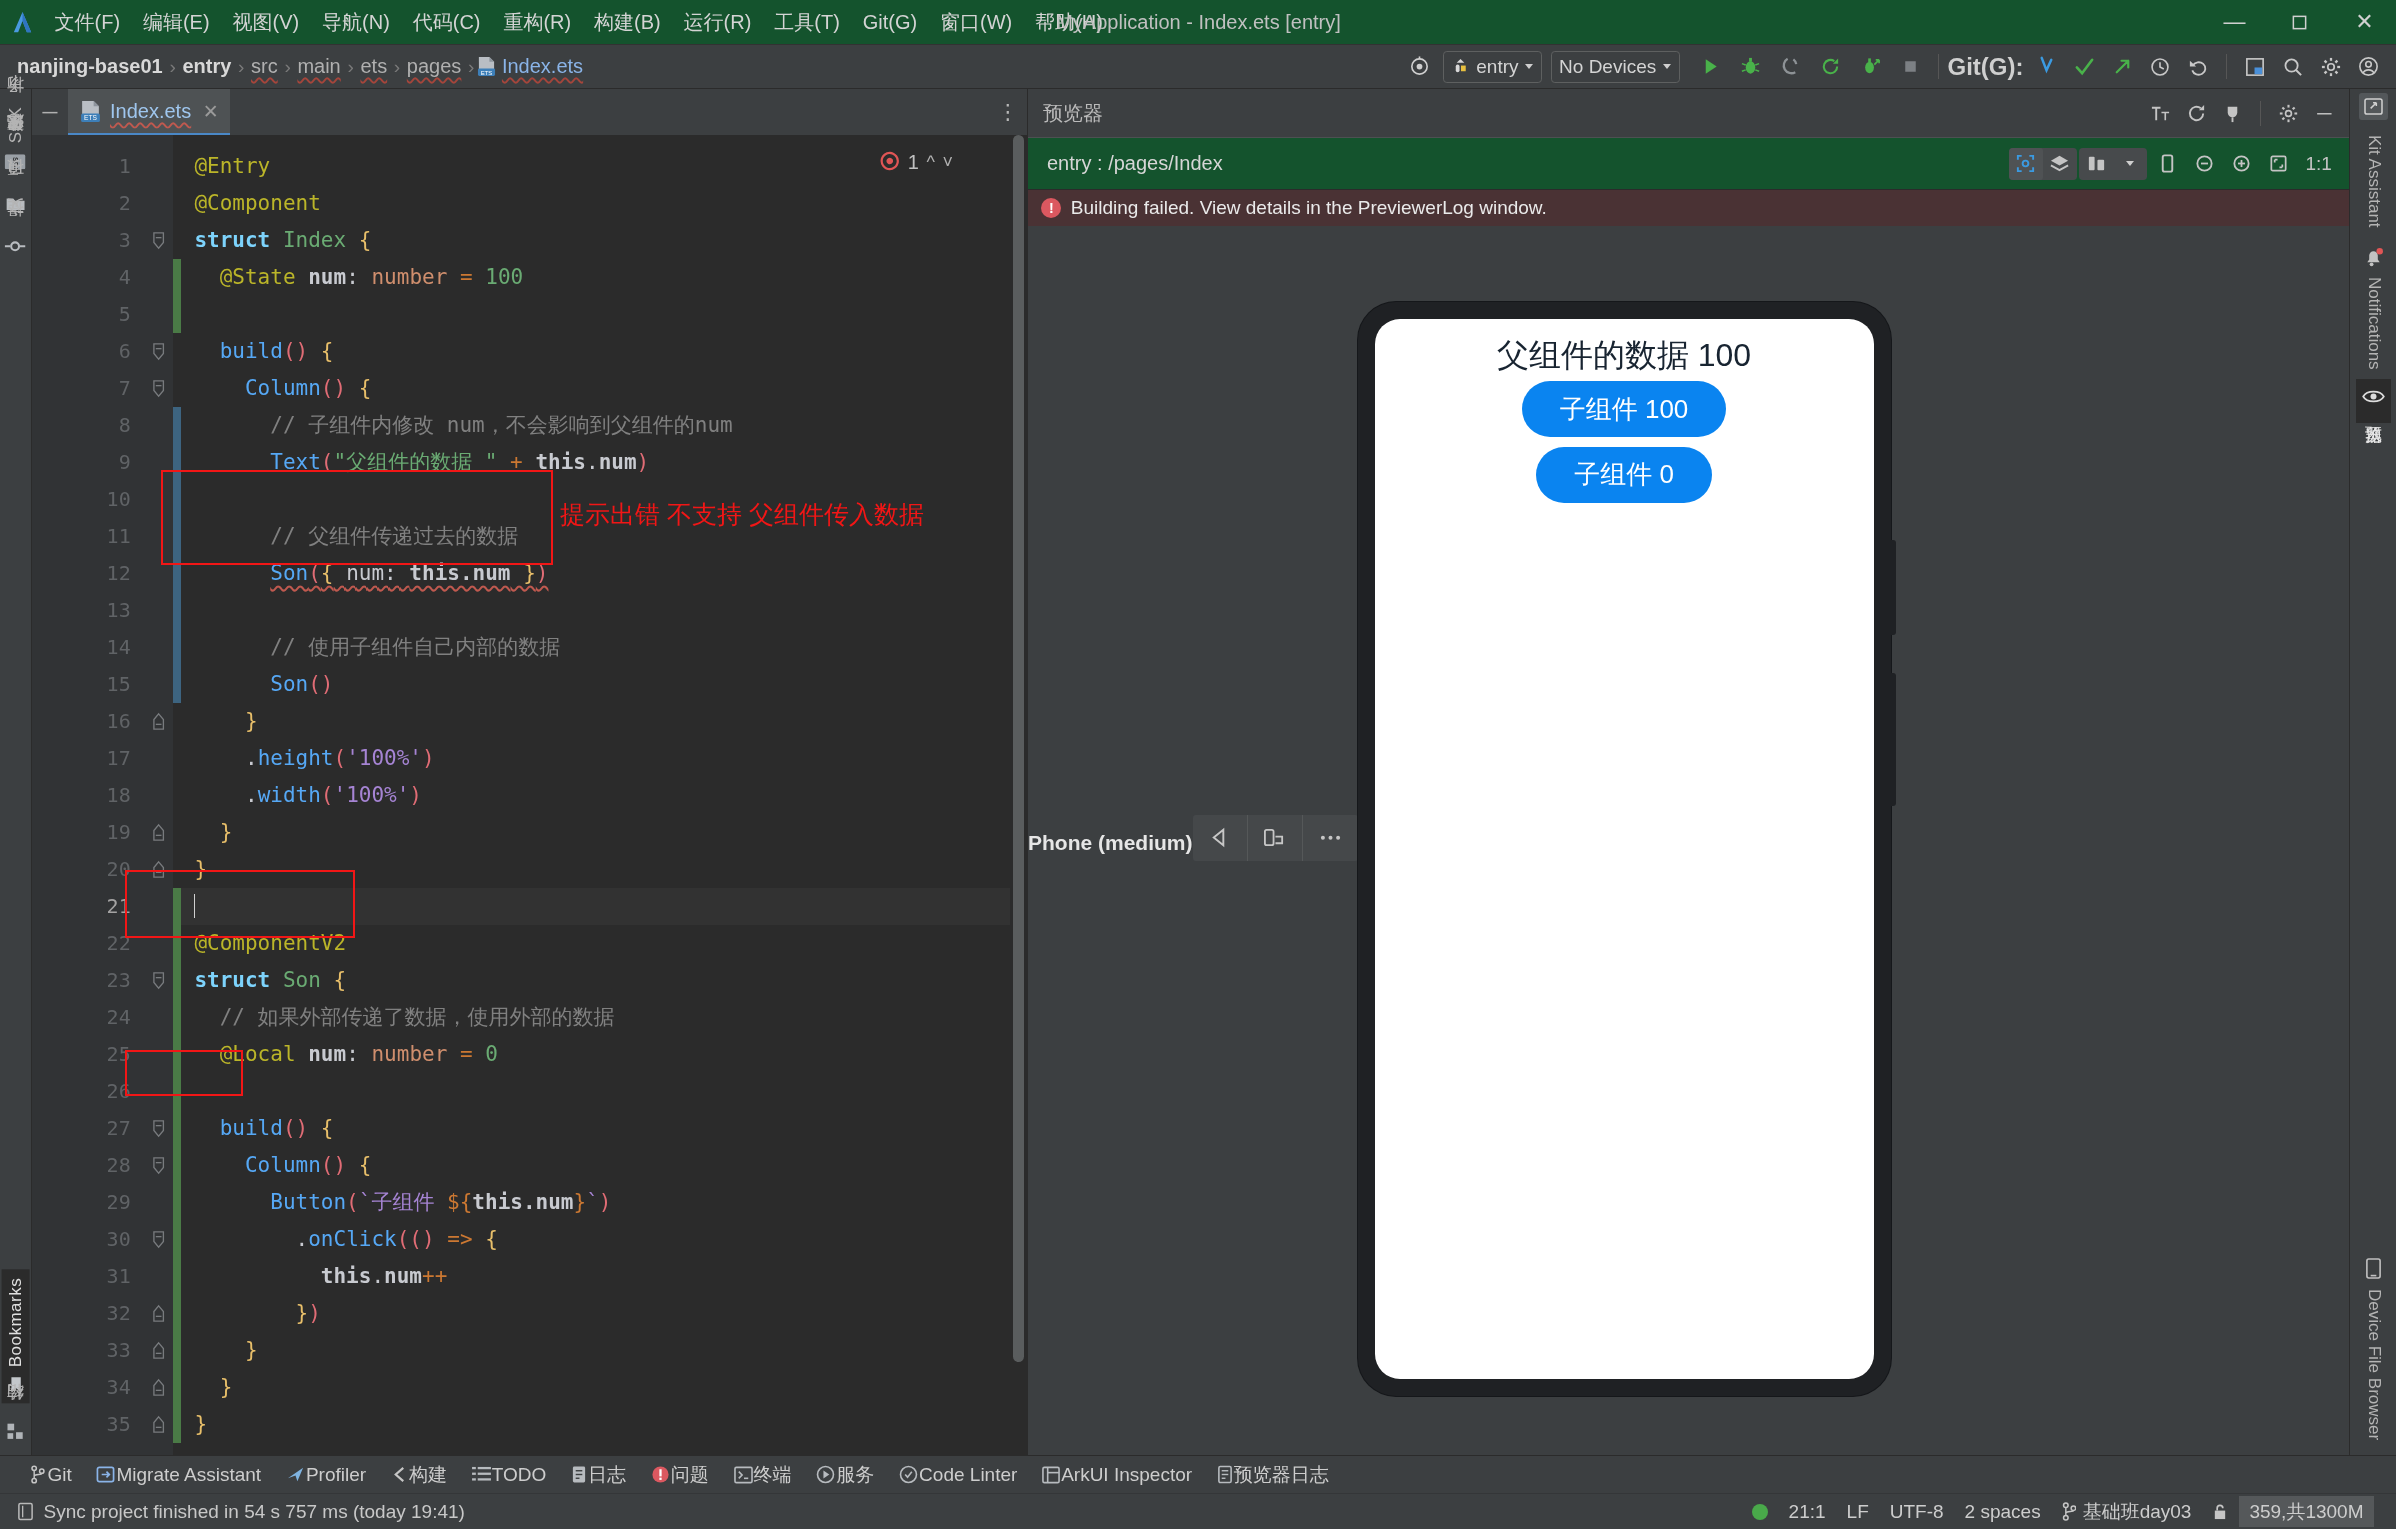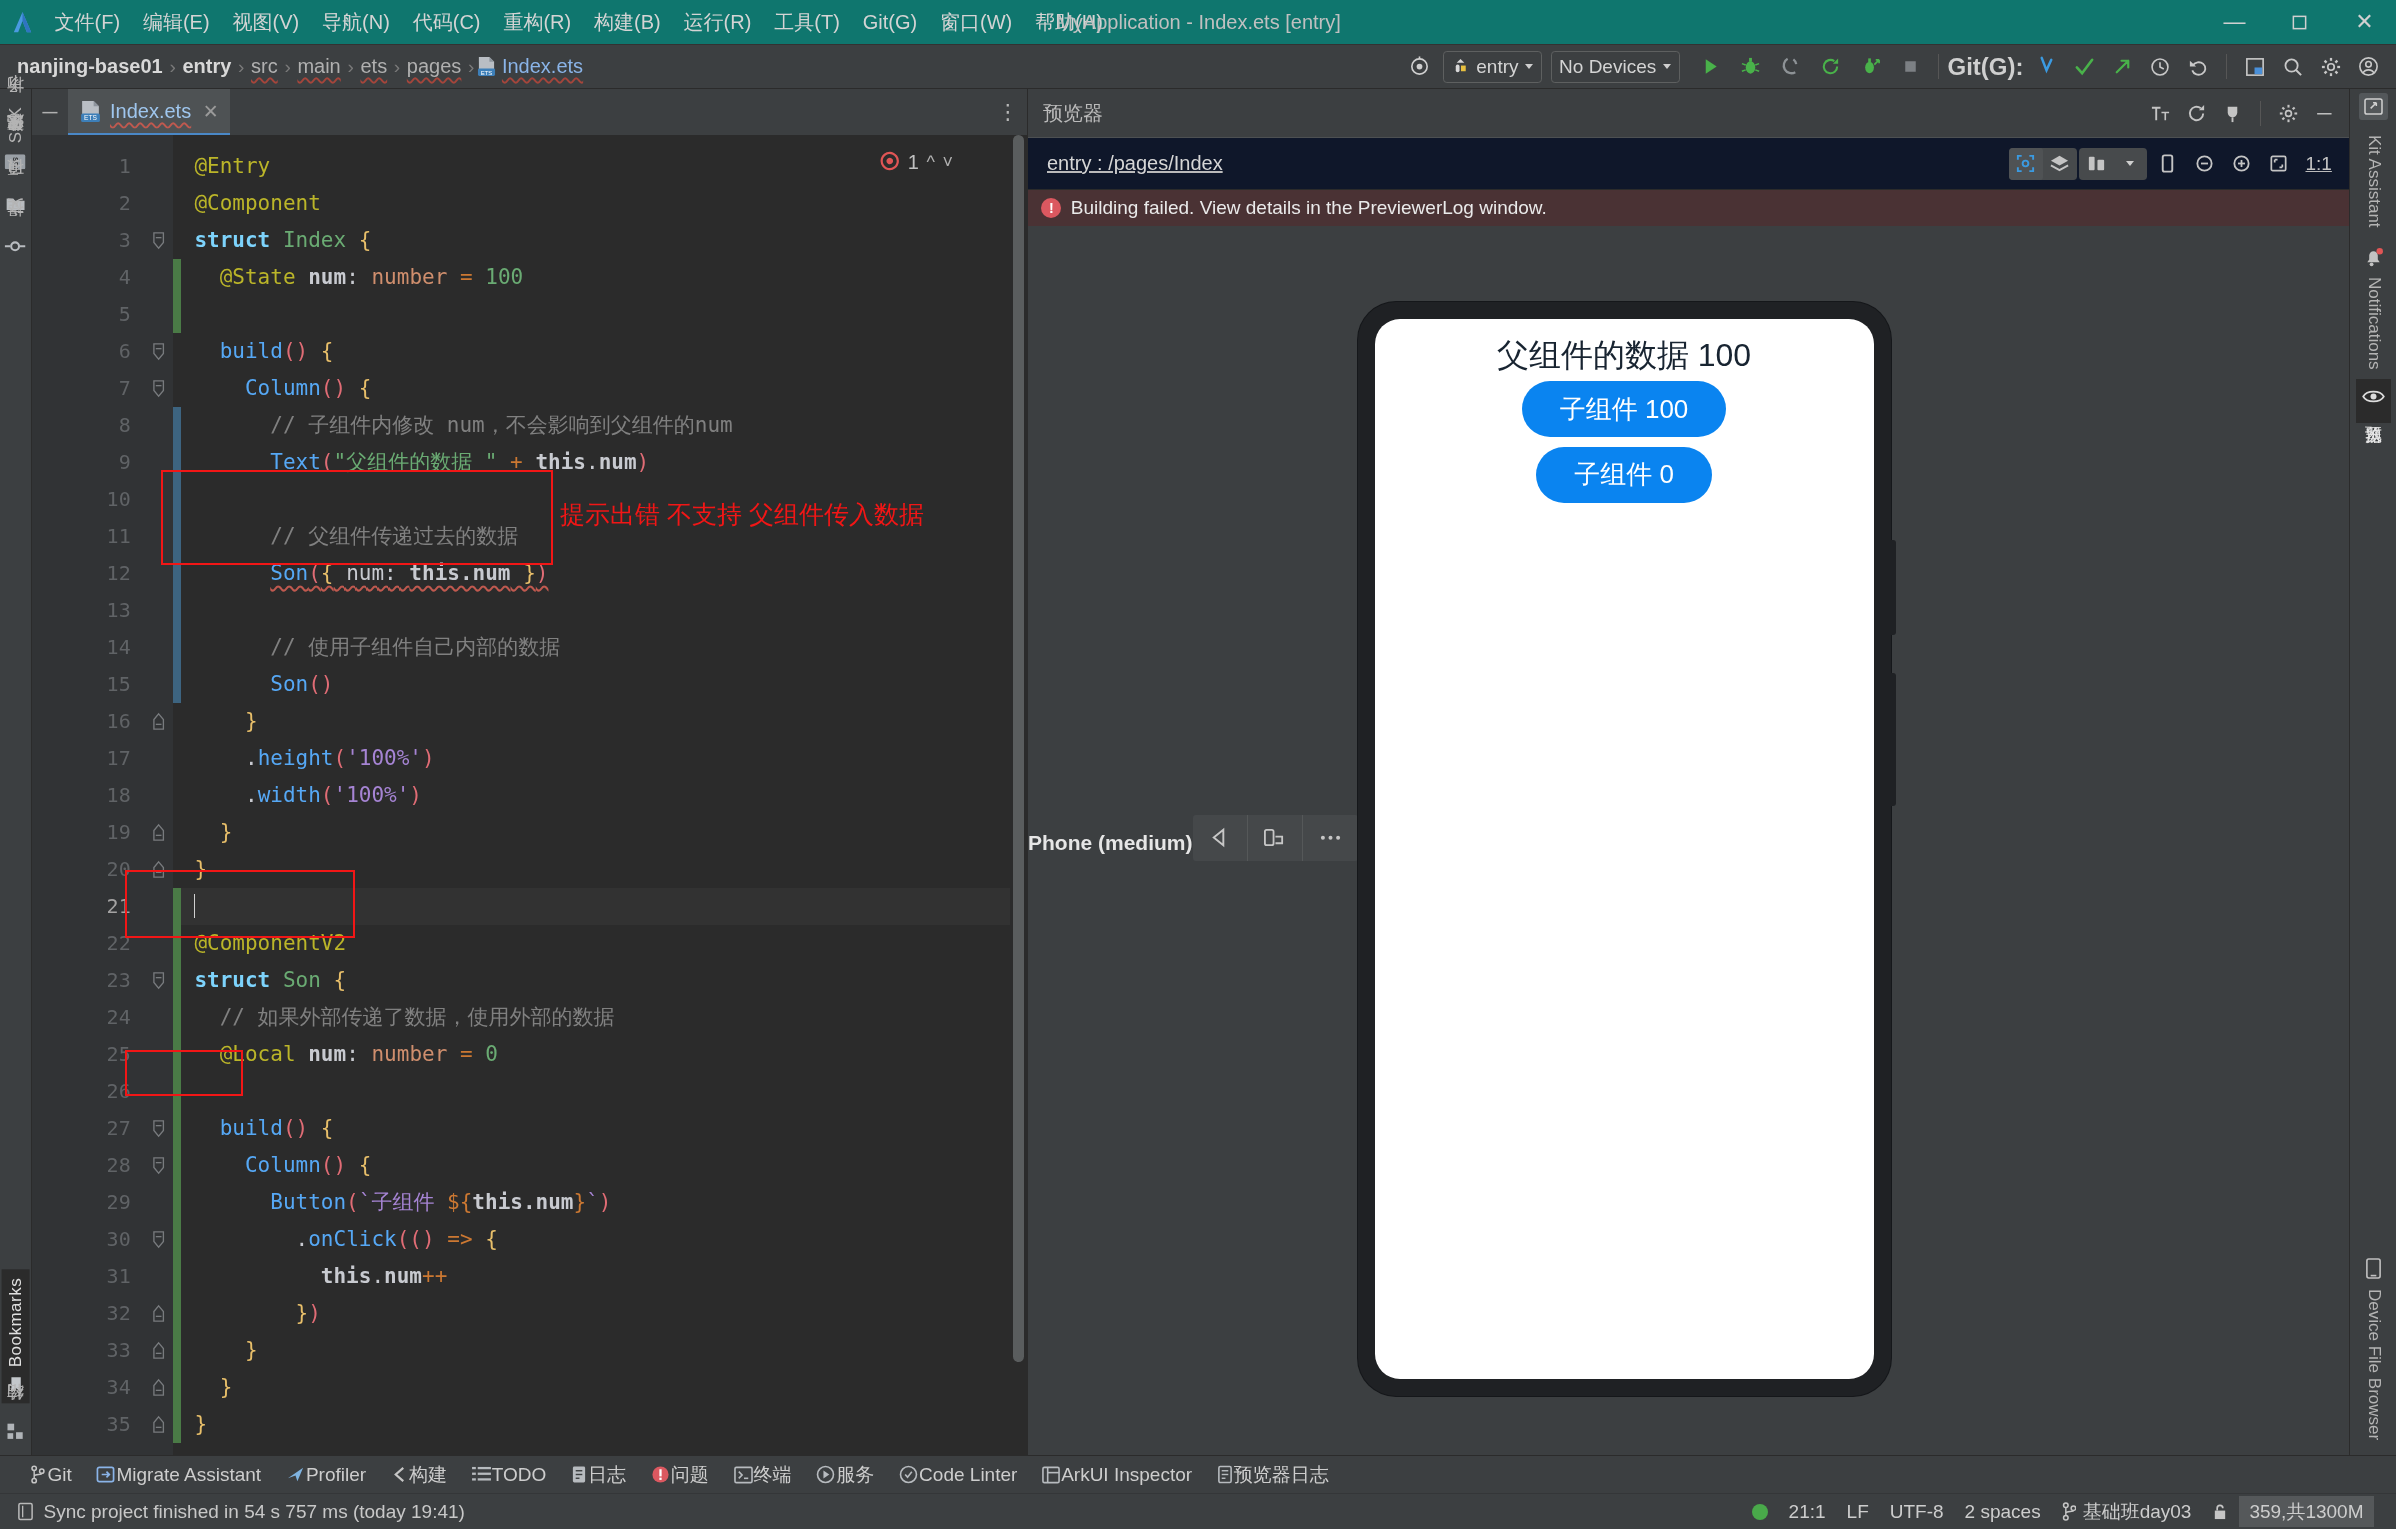--- a/index.html
+++ b/index.html
@@ -7,21 +7,21 @@
   body {
     font-family: "Liberation Sans", "DejaVu Sans", sans-serif;
     background:#3c3f41; color:#bbbbbb;
     font-size:20px;
     -webkit-font-smoothing:antialiased;
   }
   .app { width:2397px; height:1529px; display:flex; flex-direction:column; background:#3c3f41; }
 
   
   .titlebar{
-    height:45px; background:#0f766e; display:flex; align-items:center;
+    height:45px; background:#14532d; display:flex; align-items:center;
     border-bottom:1px solid #323232; flex:0 0 45px; position:relative;
   }
   .logo{ width:44px; display:flex; align-items:center; justify-content:center; }
   .logo svg{ display:block; }
   .menu{ display:flex; align-items:center; gap:1.9px; }
   .menu-item{ padding:3.8px 10.5px; color:#d4d4d4; font-size:20px; white-space:nowrap; cursor:default;}
   .win-title{
     position:absolute; left:0; right:0; text-align:center; color:#c0c0c0; font-size:20px;
     pointer-events:none;
   }
@@ -121,21 +121,21 @@
   .ann{ position:absolute; color:#f21616; font-size:25px; z-index:7; white-space:nowrap;}
 
   .scroll-rail{ position:absolute; right:0; top:0; bottom:0; width:17px; background:#2b2b2b; z-index:4;}
   .scroll-thumb{ position:absolute; right:2.9px; width:11.4px; background:#5a5d5e; border-radius:5.7px;}
 
   
   .preview{ width:1322px; flex:0 0 1322px; display:flex; flex-direction:column; background:#3c3f41; border-left:1px solid #2b2b2b;}
   .pv-head{ height:48px; display:flex; align-items:center; padding:0 7.6px 0 15px; flex:0 0 48px;}
   .pv-title{ color:#bbbbbb; font-size:20px;}
   .pv-head-right{ margin-left:auto; display:flex; align-items:center; gap:1.9px;}
-  .pv-sub{ height:53px; display:flex; align-items:center; padding:0 9.5px 0 19px; background:#0f172a; border-top:1px solid #4d5052; border-bottom:1px solid #2b2b2b; flex:0 0 53px;text-decoration:underline;}
+  .pv-sub{ height:53px; display:flex; align-items:center; padding:0 9.5px 0 19px; background:#14532d; border-top:1px solid #4d5052; border-bottom:1px solid #2b2b2b; flex:0 0 53px;}
   .pv-path{ color:#d6d6d6; font-size:20px;}
   .pv-sub-right{ margin-left:auto; display:flex; align-items:center; gap:2.9px;}
   .pv-btn{ width:34px; height:32px; display:flex; align-items:center; justify-content:center; border-radius:2.9px; color:#c4c4c4;}
   .pv-btn.sel{ background:#4f5254; }
   .pv-grp{ display:flex; align-items:center; background:#474a4c; border-radius:3.8px; overflow:hidden;}
   .pv-err{ height:36px; background:#4a3234; display:flex; align-items:center; gap:9.5px; padding:0 13.3px; flex:0 0 36px;}
   .pv-err-txt{ color:#eaeaea; font-size:19px;}
   .err-circle{ width:20px;height:20px;border-radius:50%;background:#db5860;color:#fff;font-size:14.3px;font-weight:bold;display:flex;align-items:center;justify-content:center;}
   .pv-body{ flex:1 1 auto; display:flex; flex-direction:row; align-items:center; padding-top:17px; min-height:0;text-align:right;}
   .dev-name{ color:#e6e6e6; font-size:21px; font-weight:bold; margin-bottom:11.4px;}

